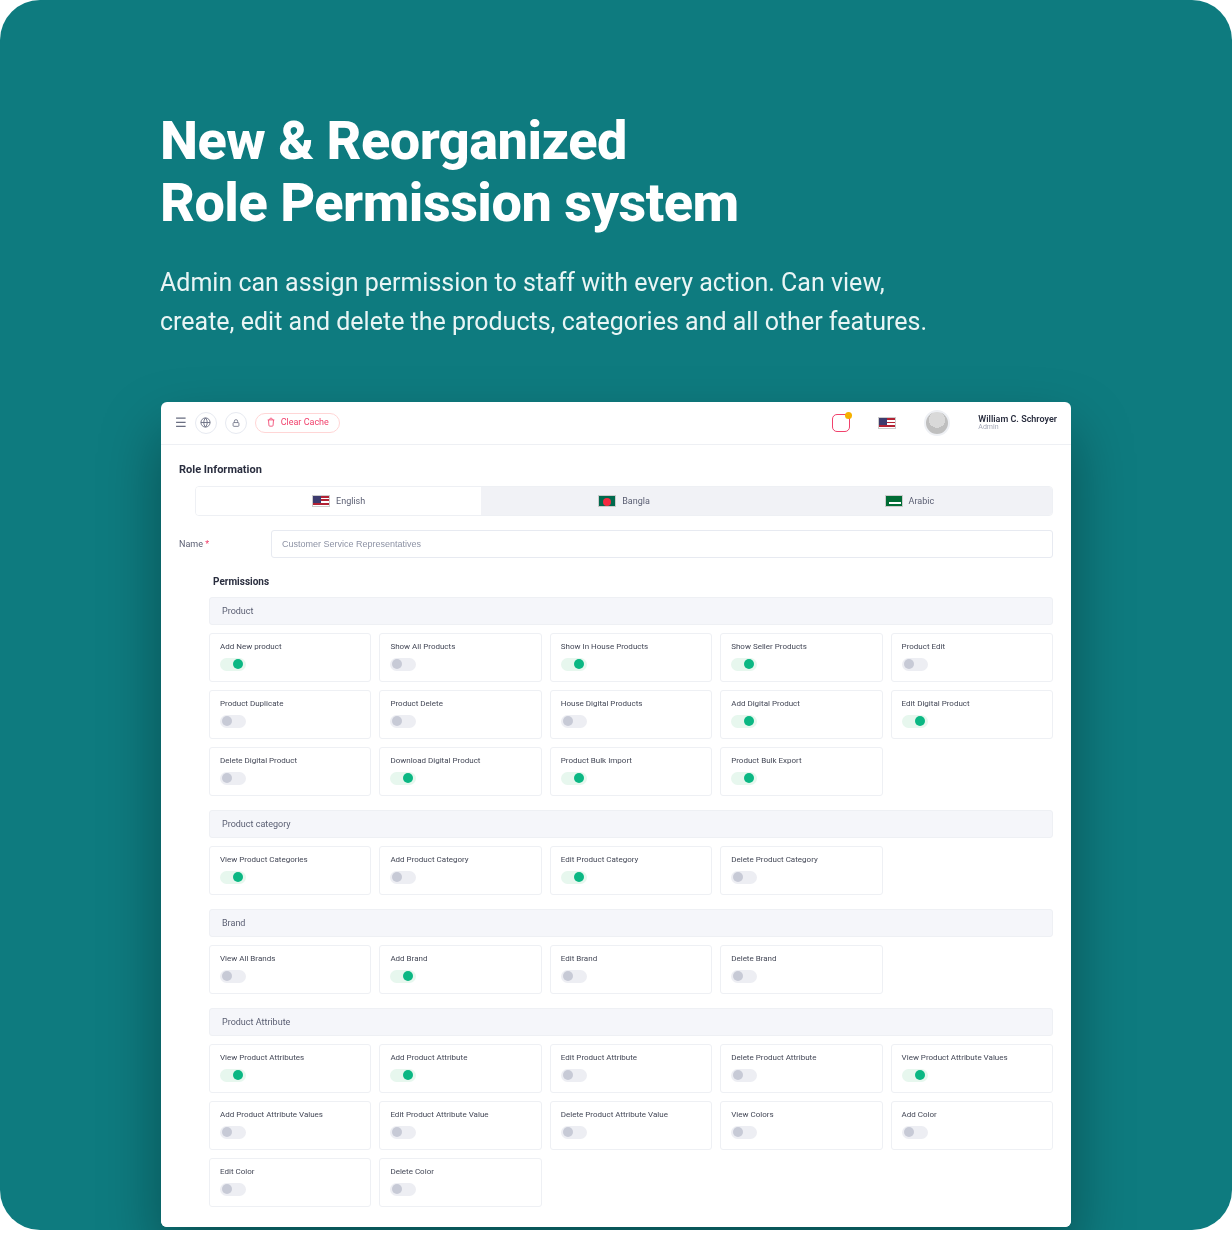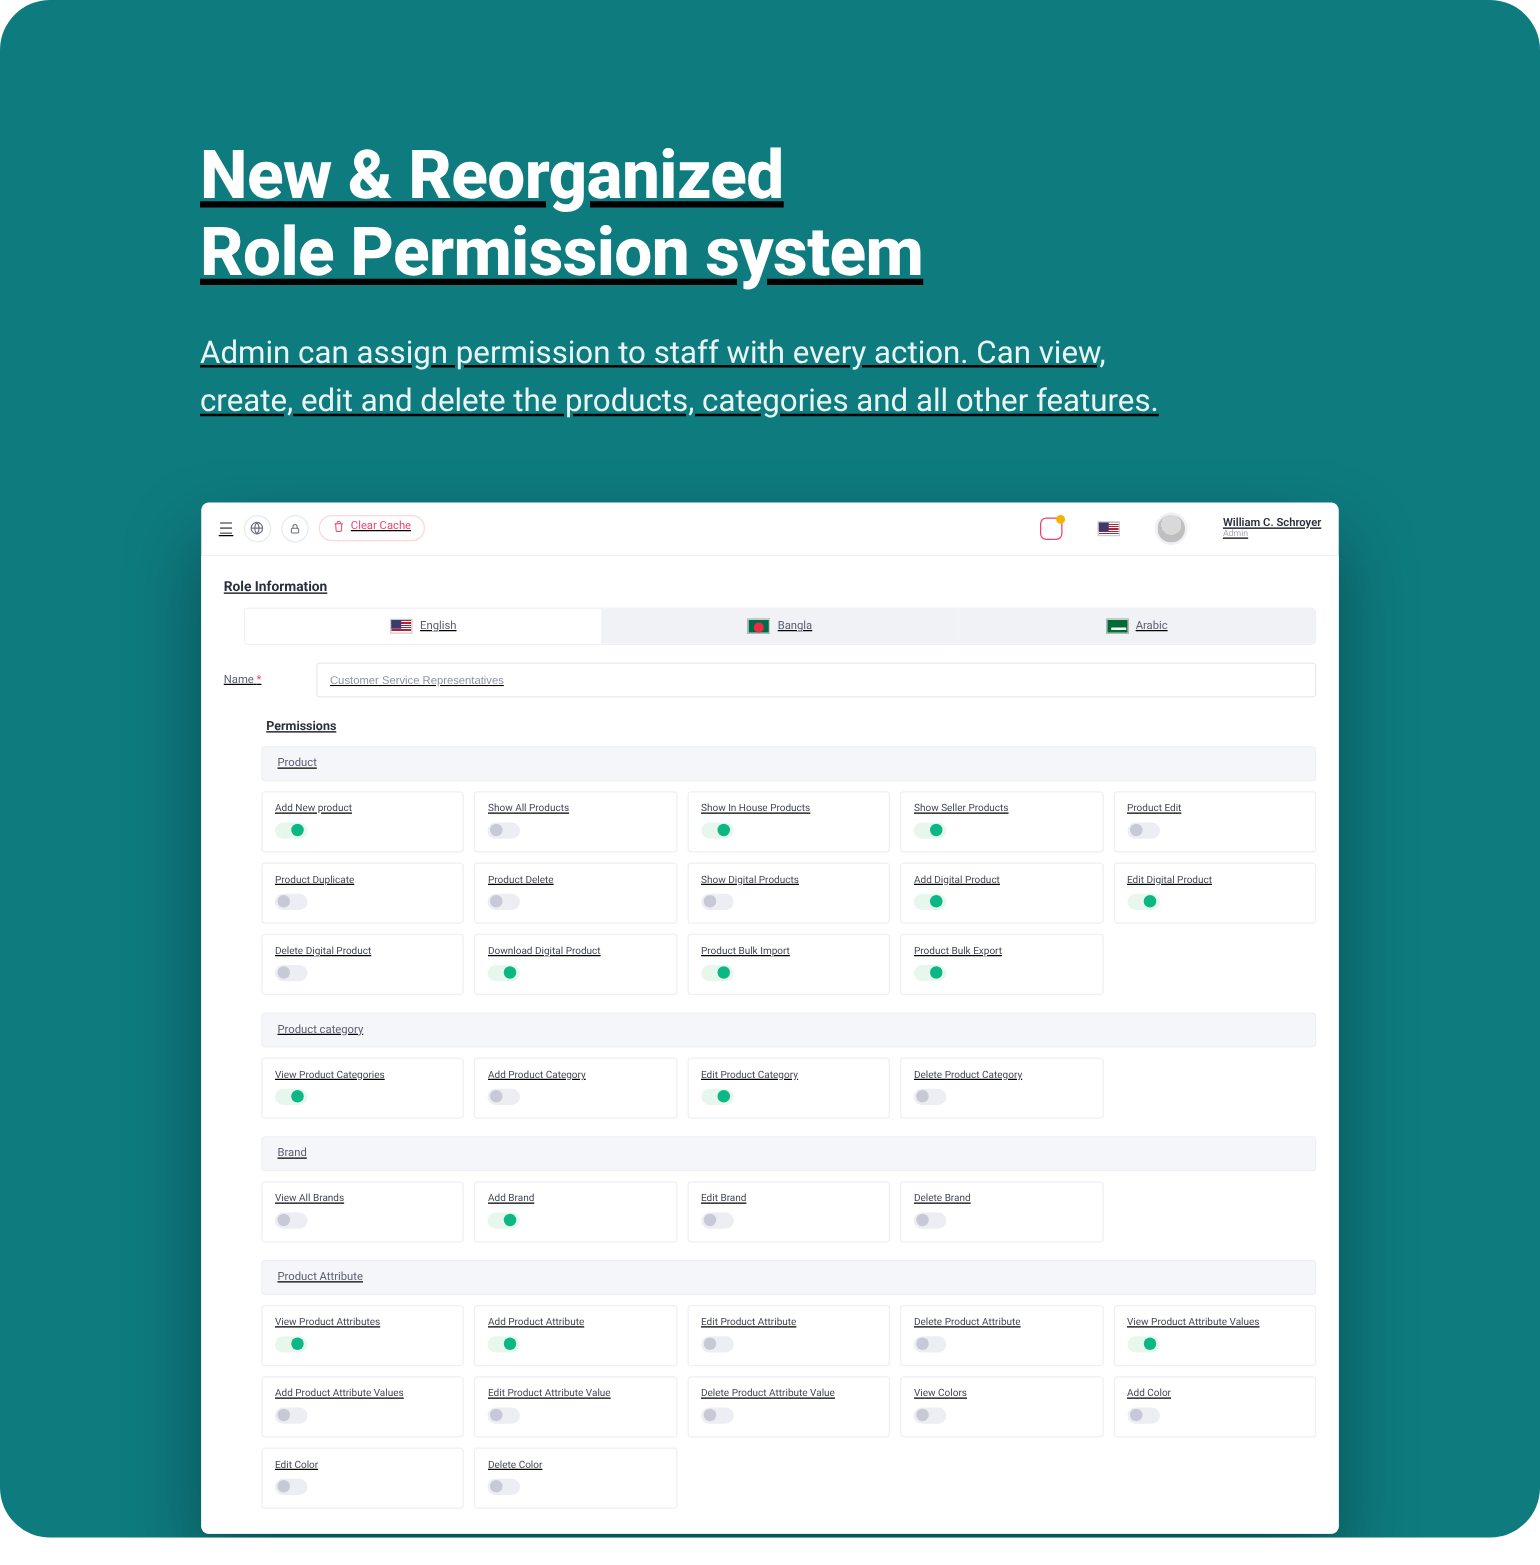--- a/index.html
+++ b/index.html
@@ -6,21 +6,20 @@
   html, body { width: 1232px; height: 1252px; font-family: -apple-system, BlinkMacSystemFont, "Segoe UI", Roboto, Helvetica, Arial, sans-serif; }
   body { background: #fff; }
 
   .page {
     width: 1232px; height: 1230px;
     background: #0e7b7f;
     border-radius: 40px;
     padding: 110px 0 0 0;
     position: relative;
     overflow: hidden;
-    text-decoration: underline;
   }
 
   .hero { padding: 0 160px; color: #fff; }
   .hero h1 { font-size: 54px; font-weight: 800; line-height: 1.15; letter-spacing: -0.5px; }
   .hero p  { margin-top: 30px; font-size: 25px; line-height: 1.55; font-weight: 400; max-width: 780px; color: #e9f5f5; }
 
   .app-wrap {
     margin: 60px auto 0 auto;
     width: 910px;
     border-radius: 6px;
@@ -51,21 +50,21 @@
   .userblk .rl { font-size:7px; color:#a5a9b8; }
 
   
   .app-body { padding: 12px 18px 0 18px; background:#fff; }
   .section-title { font-size:11px; font-weight:700; color:#2a2e3f; margin:6px 0 10px 0; }
 
   .langtabs { display:flex; border:1px solid #eef0f4; border-radius:4px; overflow:hidden;margin-left:16px; }
   .langtab { flex:1; text-align:center; padding:8px 0; font-size:9px; color:#5a5e72; background:#f1f2f6; display:flex; align-items:center; justify-content:center; gap:6px; cursor:pointer;}
   .langtab.active { background:#fff; }
 
-  .formrow { display:flex; align-items:center; gap:14px; margin:14px 0 0 0; }
+  .formrow { display:flex; align-items:center; gap:32px; margin:14px 0 0 0; }
   .formrow .lbl { width:60px; font-size:9px; color:#5a5e72; }
   .formrow .lbl .req { color:#f1416c; }
   .formrow input { flex:1; border:1px solid #e7eaf1; border-radius:3px; padding:8px 10px; font-size:9px; color:#8e93a5; }
 
   .perm-title { margin:18px 0 10px 34px; font-size:10px; font-weight:700; color:#2a2e3f; }
 
   .perm-panel { margin: 0 0 0 30px; }
   .group-head { background:#f5f6fa; border:1px solid #eef0f4; padding:8px 12px; font-size:9px; color:#5a5e72; border-radius:3px; margin-top:14px; }
   .group-head:first-child { margin-top:0; }
 
@@ -184,21 +183,21 @@
             </div>
             <div class="card">
               <span class="pl">Product Duplicate</span>
               <div class="toggle off"></div>
             </div>
             <div class="card">
               <span class="pl">Product Delete</span>
               <div class="toggle off"></div>
             </div>
             <div class="card">
-              <span class="pl">Show Digital Products</span>
+              <span class="pl">House Digital Products</span>
               <div class="toggle off"></div>
             </div>
             <div class="card">
               <span class="pl">Add Digital Product</span>
               <div class="toggle on"></div>
             </div>
             <div class="card">
               <span class="pl">Edit Digital Product</span>
               <div class="toggle on"></div>
             </div>

